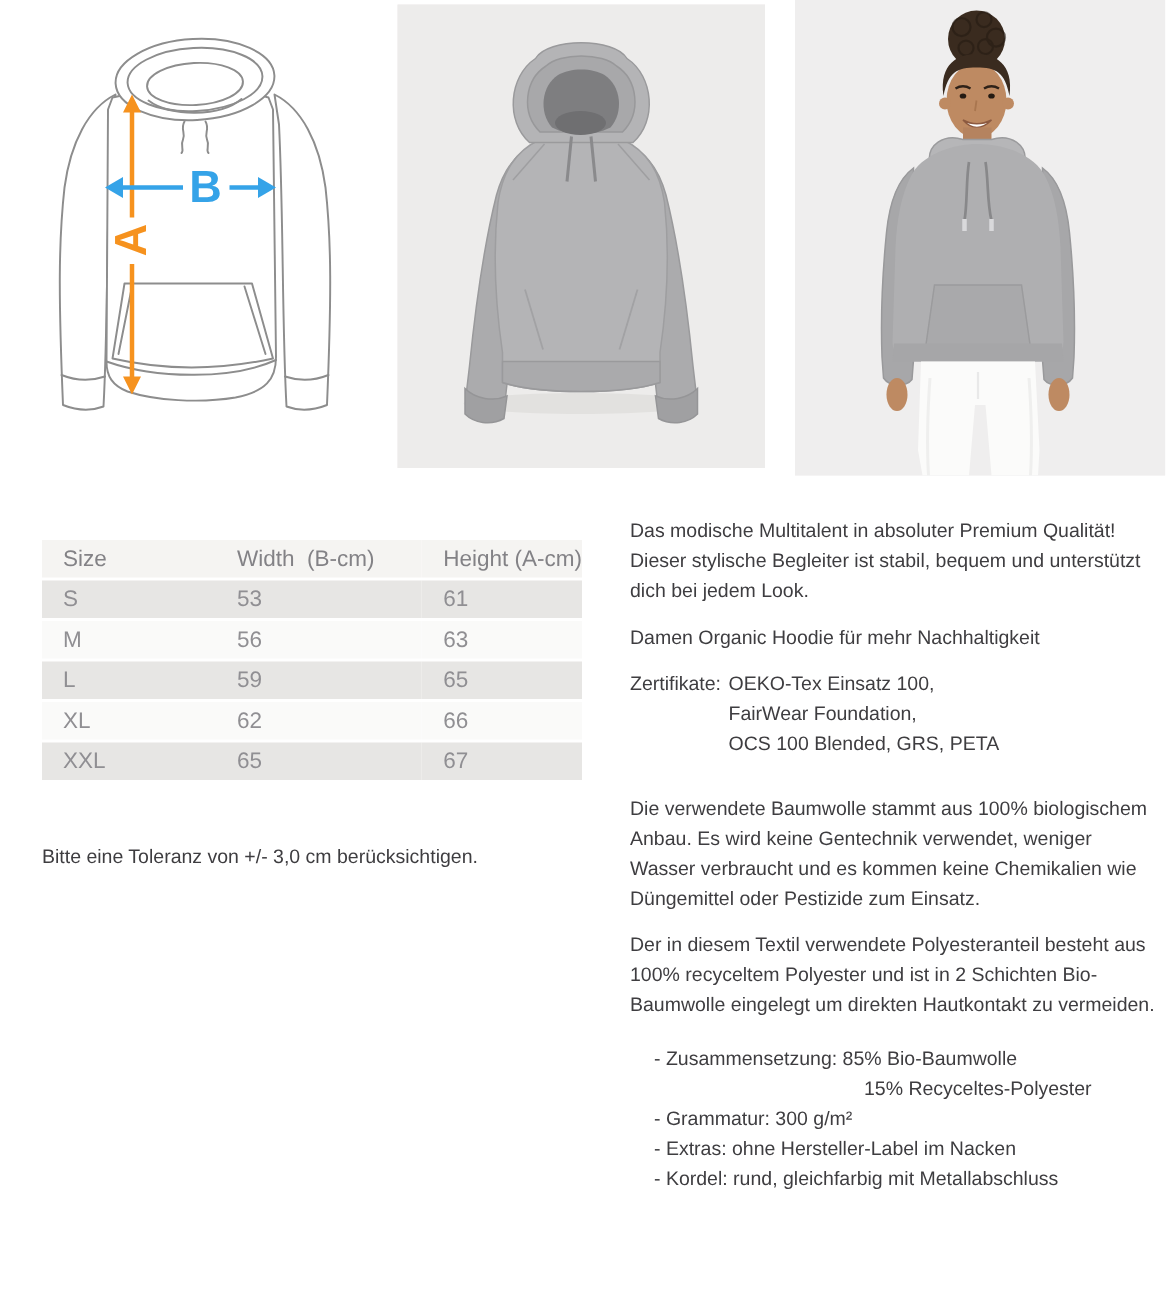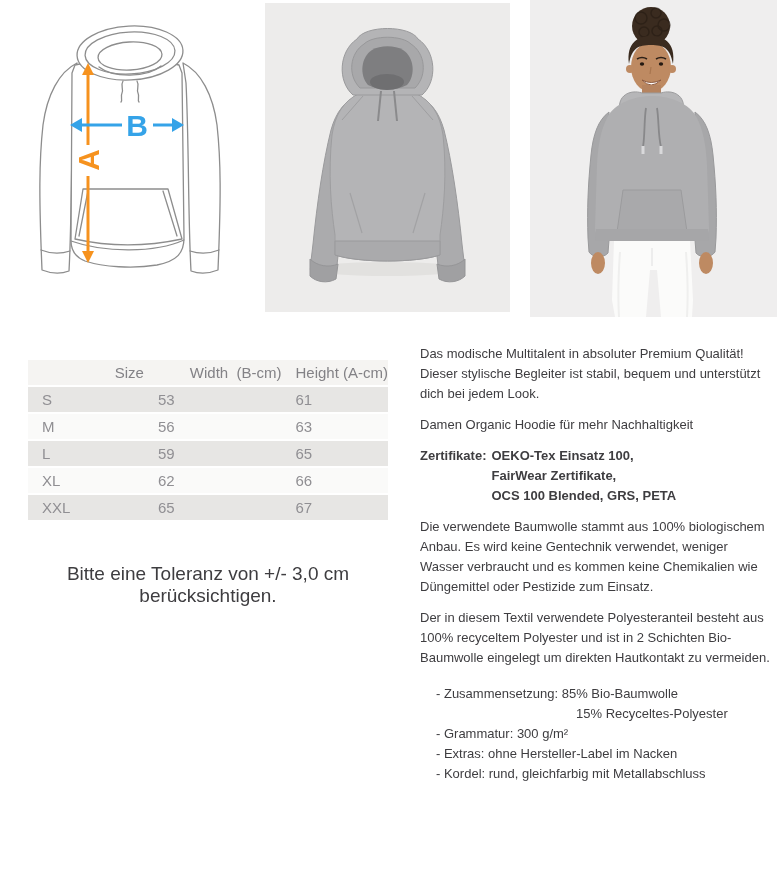--- a/index.html
+++ b/index.html
@@ -27,42 +27,42 @@
 
   
   .size-table-wrap { position: absolute; left: 28px; top: 358px; width: 360px; }
   table.size-table {
     width: 100%;
     border-collapse: separate;
     border-spacing: 0 2px;
     font-size: 15px;
   }
   table.size-table th {
-    text-align: right; font-weight: 400; color: #838286;
+    text-align: left; font-weight: 400; color: #838286;
     background: #F5F4F2; height: 25px; padding: 0 0 0 14px; white-space: pre;
   }
   table.size-table td {
     color: #908F93; height: 25px; padding: 0 0 0 14px;
   }
   tr.row-odd td  { background: #E7E6E4; }
   tr.row-even td { background: #FAFAF9; }
   col.c1 { width: 117px; } col.c2 { width: 138px; } col.c3 { width: 105px; }
 
   .tolerance-note {
     position: absolute; left: 28px; top: 563px; width: 360px;
-    text-align: center; font-size: 19px; color: #3E3D40;
+    font-size: 13px; color: #3E3D40;
   }
 
   
   .description {
     position: absolute; left: 420px; top: 344px; width: 352px;
     font-size: 13px; line-height: 20px; color: #3E3D40;
   }
   .description p { margin: 0 0 11px 0; }
-  .cert-block { display: flex; margin: 0 0 11px 0; font-weight: bold; }
+  .cert-block { display: flex; margin: 0 0 23px 0; }
   .cert-label { flex: 0 0 auto; margin-right: 5px; }
   .cert-lines div { min-height: 20px; }
   .detail-list { margin: 16px; }
   .detail-line { white-space: pre-wrap; min-height: 20px; }
   .detail-line.indent { padding-left: 140px; }
 </style>
 </head>
 <body>
 
 <div class="page">
@@ -244,21 +244,21 @@
   <div class="tolerance-note">Bitte eine Toleranz von +/- 3,0 cm berücksichtigen.</div>
 
   <div class="description">
     <p>Das modische Multitalent in absoluter Premium Qualität! Dieser stylische Begleiter ist stabil, bequem und unterstützt dich bei jedem Look.</p>
     <p>Damen Organic Hoodie für mehr Nachhaltigkeit</p>
 
     <div class="cert-block">
       <span class="cert-label">Zertifikate:</span>
       <div class="cert-lines">
         <div>OEKO-Tex Einsatz 100,</div>
-        <div>FairWear Zertifikate,</div>
+        <div>FairWear Foundation,</div>
         <div>OCS 100 Blended, GRS, PETA</div>
       </div>
     </div>
 
     <p>Die verwendete Baumwolle stammt aus 100% biologischem Anbau. Es wird keine Gentechnik verwendet, weniger Wasser verbraucht und es kommen keine Chemikalien wie Düngemittel oder Pestizide zum Einsatz.</p>
     <p>Der in diesem Textil verwendete Polyesteranteil besteht aus 100% recyceltem Polyester und ist in 2 Schichten Bio-Baumwolle eingelegt um direkten Hautkontakt zu vermeiden.</p>
 
     <div class="detail-list">
       <div class="detail-line">- Zusammensetzung: 85% Bio-Baumwolle</div>
       <div class="detail-line indent">15% Recyceltes-Polyester</div>

